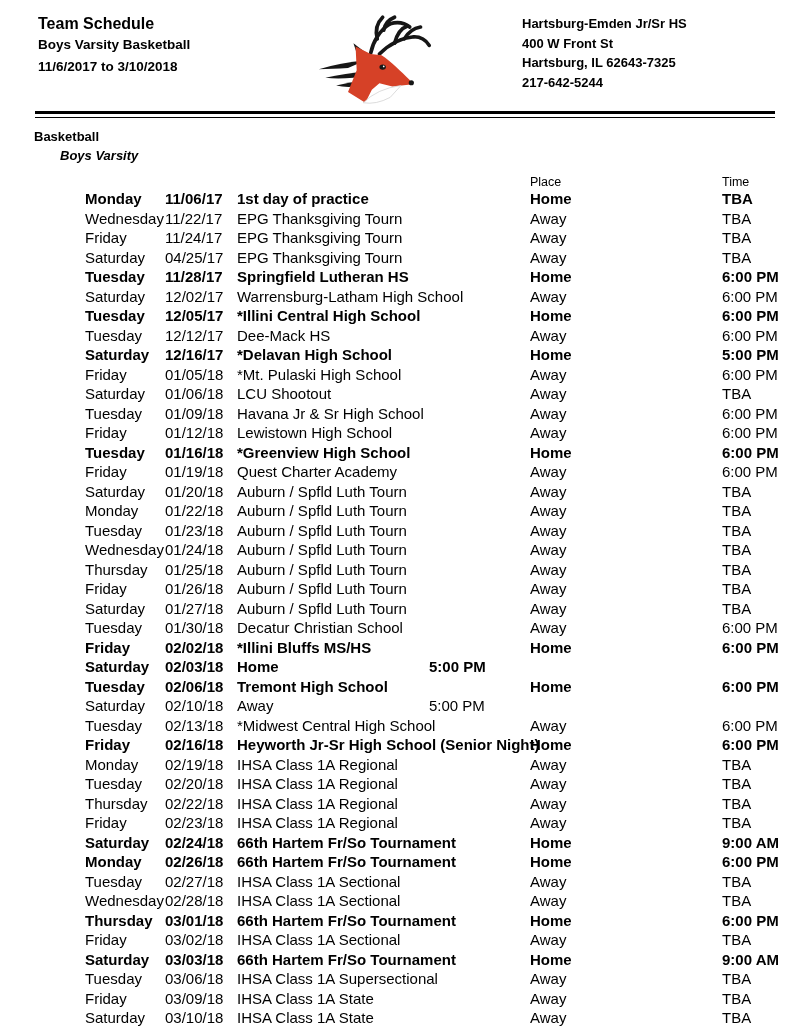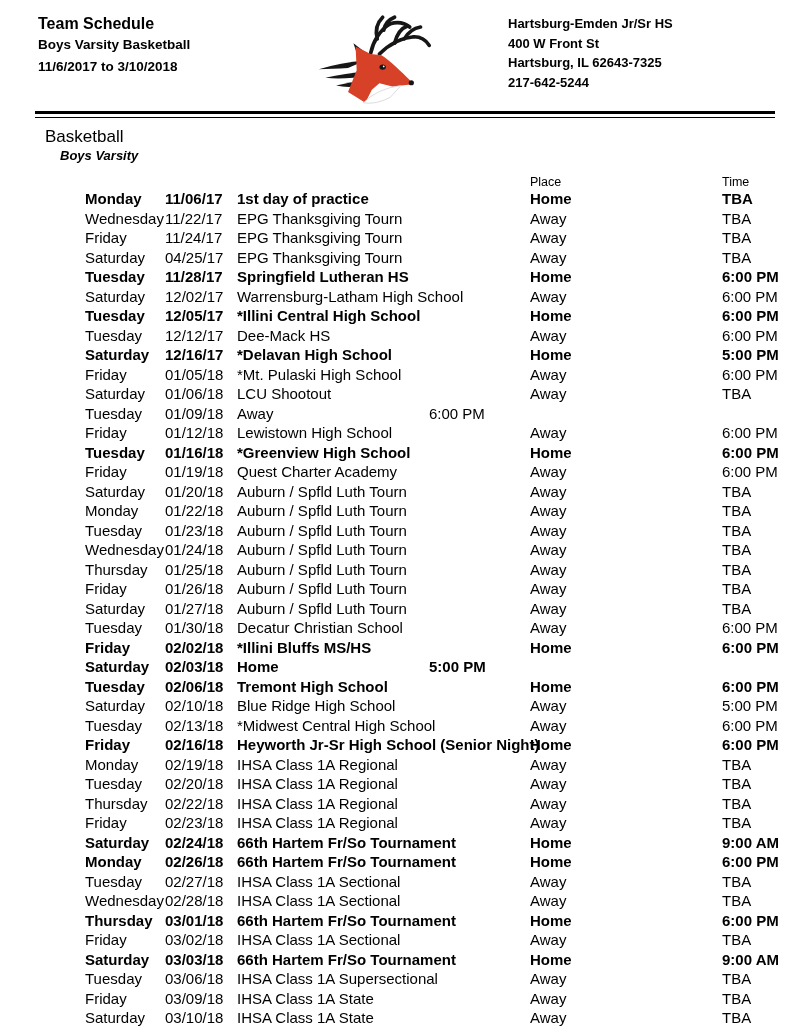--- a/index.html
+++ b/index.html
@@ -5,34 +5,34 @@
   * { margin:0; padding:0; box-sizing:border-box; }
   html,body { background:#ffffff; }
   body {
     width:800px; height:1035px;
     font-family:"Liberation Sans", sans-serif;
     color:#000;
   }
   .page { position:relative; width:800px; height:1035px; overflow:hidden; background:#fff; }
 
   
-  .top-header { display:flex; align-items:flex-start; padding:14px 40px 0 38px; height:111px; }
+  .top-header { display:flex; align-items:flex-start; padding:14px 26px 0 38px; height:111px; }
   .header-left { width:258px; }
   .hl-title { font-size:16px; font-weight:bold; line-height:20px; margin-bottom:2px; }
   .hl-subtitle { font-size:13.5px; font-weight:bold; line-height:18px; margin-bottom:4px; }
   .hl-daterange { font-size:13.5px; font-weight:bold; line-height:18px; }
   .logo-wrap { width:120px; height:92px; margin-left:18px; margin-top:0; }
   .header-right { margin-left:auto; width:252px; font-size:13px; font-weight:bold; line-height:19.5px; }
 
   
   .rule-thick { margin:0 0 0 35px; width:740px; border-top:3px solid #000; }
   .rule-thin  { margin:3px 0 0 35px; width:740px; border-top:1.4px solid #000; }
 
   
-  .section-title { margin:10px 0 0 45px; font-size:17px; font-weight:normal; line-height:17px; }
+  .section-title { margin:10px 0 0 34px; font-size:13px; font-weight:bold; line-height:17px; }
   .team-name { margin:3px 0 12px 60px; font-size:13px; font-weight:bold; font-style:italic; line-height:16px; }
 
   
   .sched-area { margin:9px 0 0 85px; }
   .srow { display:flex; height:19.5px; line-height:19.5px; font-size:15px; white-space:nowrap; }
   .head-row { height:13px; line-height:13px; font-size:12.5px; font-weight:normal; }
   .c-day   { width:80px;  }
   .c-date  { width:72px;  }
   .c-event { width:293px; }
   .c-place { width:192px; }
@@ -180,20 +180,21 @@
         <div class="srow">
           <span class="c-day">Saturday</span>
           <span class="c-date">01/06/18</span>
           <span class="c-event">LCU Shootout</span>
           <span class="c-place">Away</span>
           <span class="c-time">TBA</span>
         </div>
         <div class="srow">
           <span class="c-day">Tuesday</span>
           <span class="c-date">01/09/18</span>
+          <span class="c-event">Havana Jr &amp; Sr High School</span>
           <span class="c-place">Away</span>
           <span class="c-time">6:00 PM</span>
         </div>
         <div class="srow">
           <span class="c-day">Friday</span>
           <span class="c-date">01/12/18</span>
           <span class="c-event">Lewistown High School</span>
           <span class="c-place">Away</span>
           <span class="c-time">6:00 PM</span>
         </div>
@@ -283,21 +284,20 @@
         <div class="srow bold">
           <span class="c-day">Tuesday</span>
           <span class="c-date">02/06/18</span>
           <span class="c-event">Tremont High School</span>
           <span class="c-place">Home</span>
           <span class="c-time">6:00 PM</span>
         </div>
         <div class="srow">
           <span class="c-day">Saturday</span>
           <span class="c-date">02/10/18</span>
-          <span class="c-event">Blue Ridge High School</span>
           <span class="c-place">Away</span>
           <span class="c-time">5:00 PM</span>
         </div>
         <div class="srow">
           <span class="c-day">Tuesday</span>
           <span class="c-date">02/13/18</span>
           <span class="c-event">*Midwest Central High School</span>
           <span class="c-place">Away</span>
           <span class="c-time">6:00 PM</span>
         </div>

